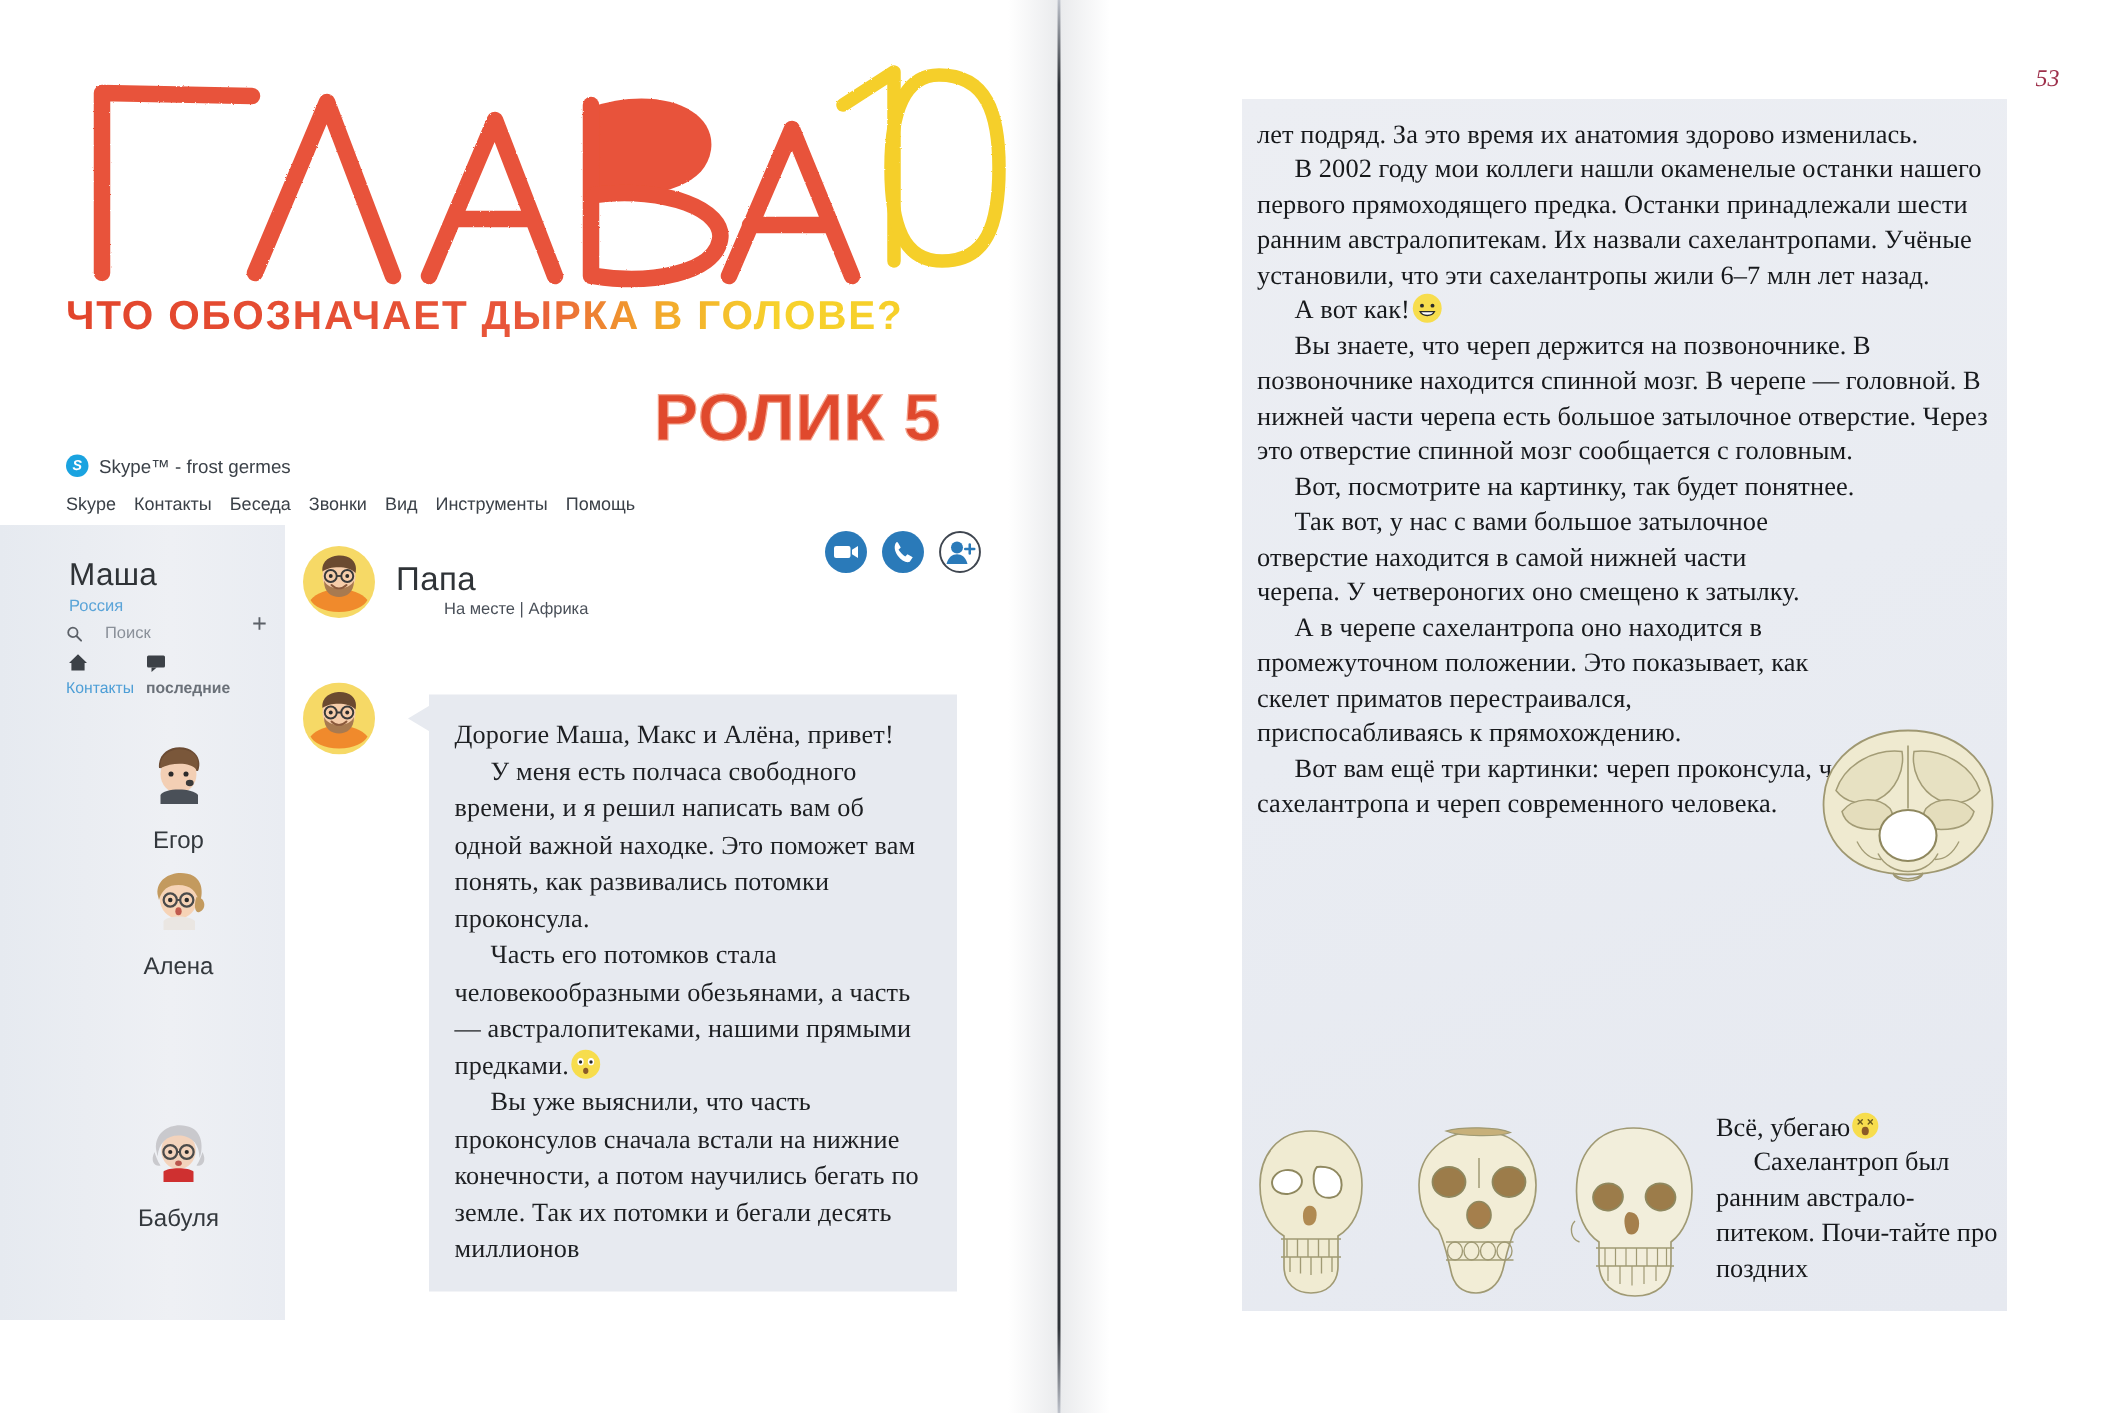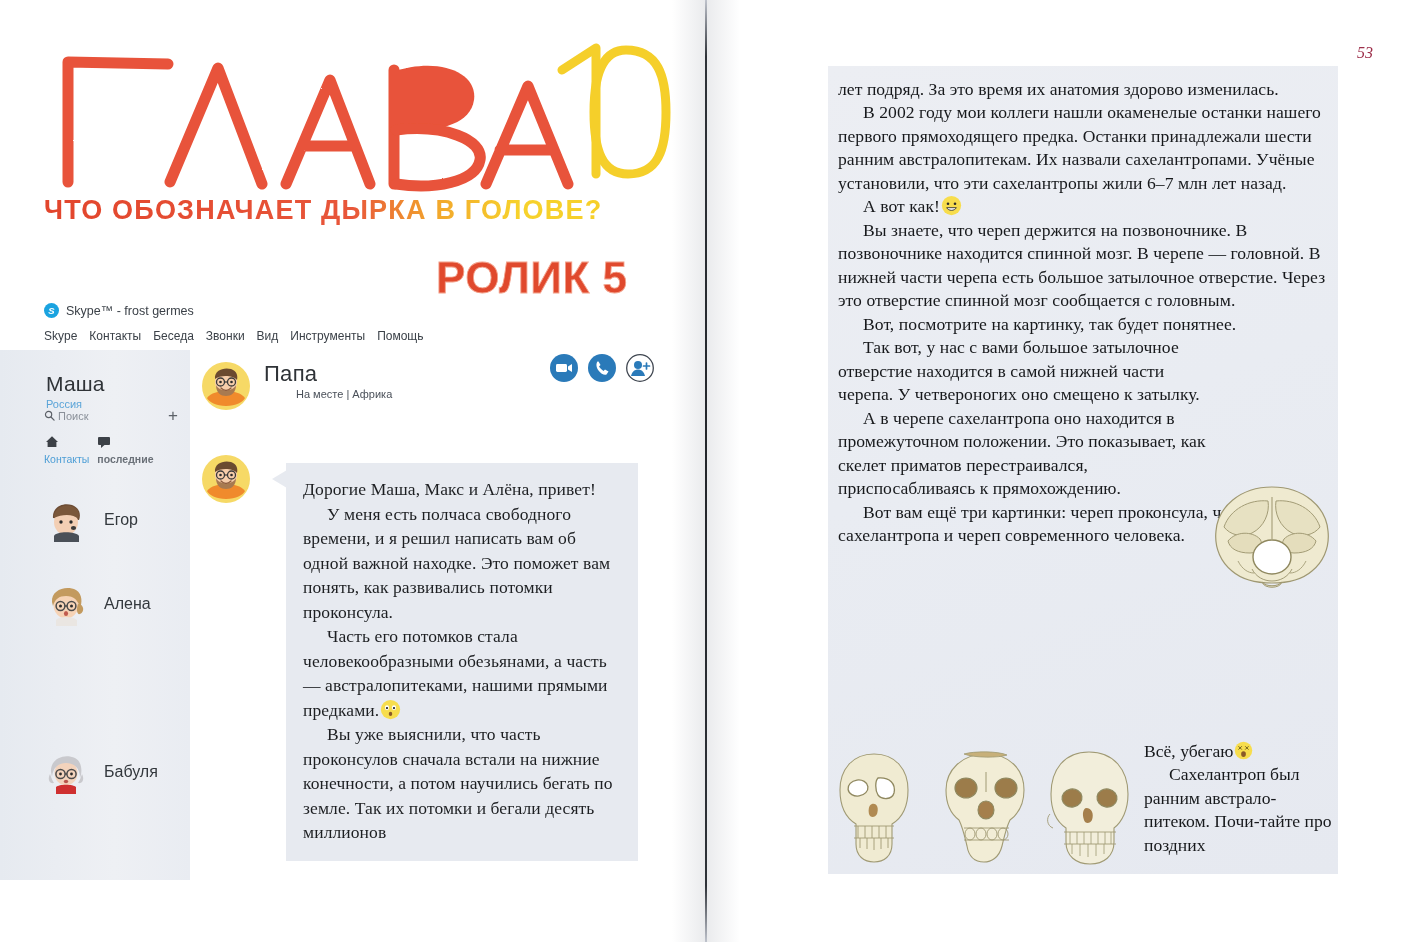--- a/index.html
+++ b/index.html
@@ -79,21 +79,21 @@
     font-family:"Liberation Sans",sans-serif;
     font-size:21px;color:#2f3337;letter-spacing:.2px;
   }
   .user-country{
     position:absolute;left:46px;top:398px;
     font-family:"Liberation Sans",sans-serif;
     font-size:11px;color:#5aa4d8;
   }
   .search-row{
     position:absolute;left:44px;top:410px;width:140px;height:18px;
-    display:flex;align-items:flex-start;gap:3px;
+    display:flex;align-items:flex-end;gap:15px;
   }
   .search-ico{width:11px;height:11px;flex:0 0 auto;}
   .search-ph{
     font-family:"Liberation Sans",sans-serif;
     font-size:11px;color:#8a9099;
   }
   .plus-btn{
     position:absolute;left:168px;top:407px;
     font-family:"Liberation Sans",sans-serif;
     font-size:17px;color:#5c6168;line-height:1;
@@ -105,36 +105,36 @@
     position:absolute;left:44px;top:453px;
     display:flex;gap:8px;
     font-family:"Liberation Sans",sans-serif;
     font-size:10.5px;
   }
   .tab-active{color:#4d9ed6;}
   .tab-idle{color:#6a7078;font-weight:bold;}
 
   .contact-item{
     position:absolute;left:44px;width:150px;height:56px;
-    display:flex;align-items:center;gap:16px;
+    display:flex;align-items:center;gap:16px;flex-direction:column;
   }
   .contact-av{width:44px;height:44px;flex:0 0 auto;}
   .contact-nm{
     font-family:"Liberation Sans",sans-serif;
     font-size:16px;color:#33383d;
   }
 
   
   .chat-pane{
     position:absolute;left:190px;top:350px;width:482px;height:530px;
     background:#ffffff;
   }
   .chat-head{
     position:absolute;left:202px;top:362px;width:330px;height:50px;
-    display:flex;align-items:flex-start;gap:14px;
+    display:flex;align-items:flex-end;gap:14px;
   }
   .chat-head-av{width:48px;height:48px;flex:0 0 auto;}
   .chat-head-name{
     font-family:"Liberation Sans",sans-serif;
     font-size:22px;color:#2f3337;line-height:1.05;letter-spacing:.3px;
   }
   .chat-head-status{
     font-family:"Liberation Sans",sans-serif;
     font-size:11px;color:#4a5059;margin-top:3px;padding-left:32px;
   }

